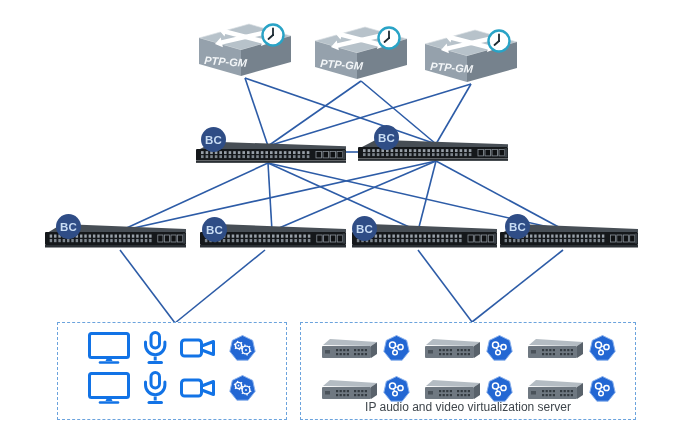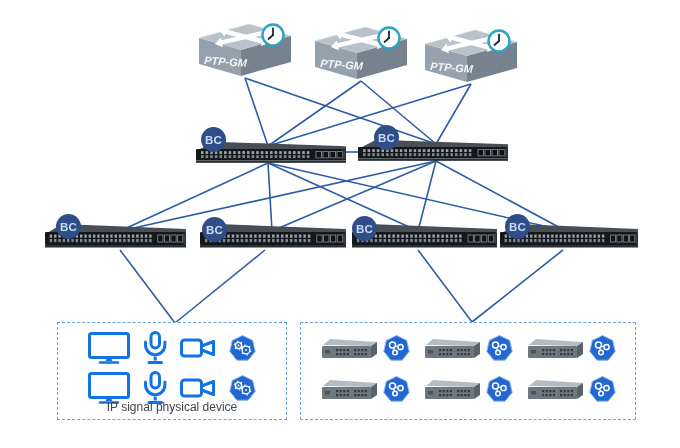--- a/index.html
+++ b/index.html
@@ -548,21 +548,20 @@
               <circle cx="17" cy="15" r="0.9" fill="#fff"></circle>
               <line x1="20.7" y1="16.2" x2="22.3" y2="16.7" stroke="#fff" stroke-width="1.3"></line>
               <line x1="17.9" y1="18.8" x2="18.2" y2="20.5" stroke="#fff" stroke-width="1.3"></line>
               <line x1="14.1" y1="17.7" x2="12.9" y2="18.8" stroke="#fff" stroke-width="1.3"></line>
               <line x1="13.3" y1="13.8" x2="11.7" y2="13.3" stroke="#fff" stroke-width="1.3"></line>
               <line x1="16.1" y1="11.2" x2="15.8" y2="9.5" stroke="#fff" stroke-width="1.3"></line>
               <line x1="19.9" y1="12.3" x2="21.1" y2="11.2" stroke="#fff" stroke-width="1.3"></line>
             </svg>
           </div>
         </div>
-        <div class="group-label">IP signal physical device</div>
       </div>
       <div class="group-box" style="left: 300px; top: 322px; width: 336px; height: 98px;">
         <div class="icon-row" style="margin-top: 12px; gap: 14px; width: 100%;">
           <div class="pair">
             <div style="display: flex; align-items: center;">
               <svg width="56" height="22" viewBox="0 0 56 22">
       <polygon points="2,7 9,1 56,4 50,8" fill="#b4bcc3"></polygon>
       <polygon points="50,8 56,4 56,16 50,20" fill="#59626b"></polygon>
       <rect x="1" y="8" width="49" height="12" rx="1" fill="#6f7881"></rect>
       <rect x="4" y="12" width="5" height="3.5" fill="#4a525a"></rect>
@@ -771,15 +770,16 @@
     <polygon points="13.5,0.5 23.66,5.4 26.17,16.39 19.14,25.21 7.86,25.21 0.83,16.39 3.34,5.4" fill="#2367d3" stroke="#8ab1ec" stroke-width="1"></polygon>
                 <circle cx="9.5" cy="10" r="3" fill="none" stroke="#fff" stroke-width="1.5"></circle>
        <circle cx="17.5" cy="12" r="2.6" fill="none" stroke="#fff" stroke-width="1.5"></circle>
        <circle cx="12" cy="17.5" r="2.3" fill="none" stroke="#fff" stroke-width="1.5"></circle>
        <line x1="12" y1="11" x2="15" y2="11.5" stroke="#fff" stroke-width="1.2"></line>
        <line x1="10.5" y1="12.8" x2="11.6" y2="15.3" stroke="#fff" stroke-width="1.2"></line>
               </svg>
             </div>
           </div>
         </div>
+        <div class="group-label">IP audio and video virtualization server</div>
       </div>
     </div>
 </div>
 
 </body></html>

